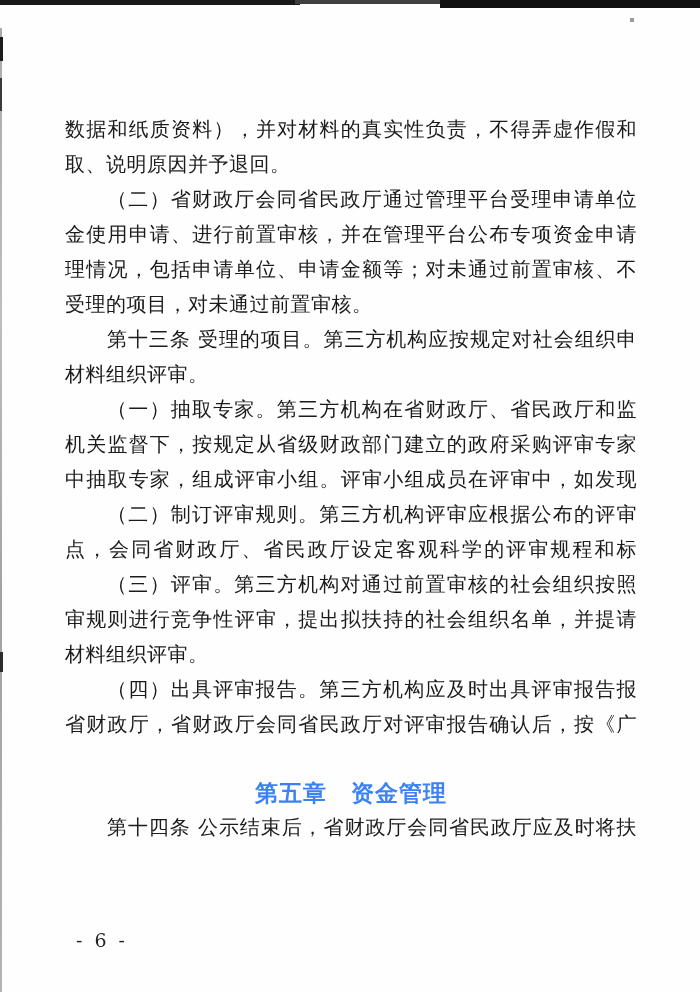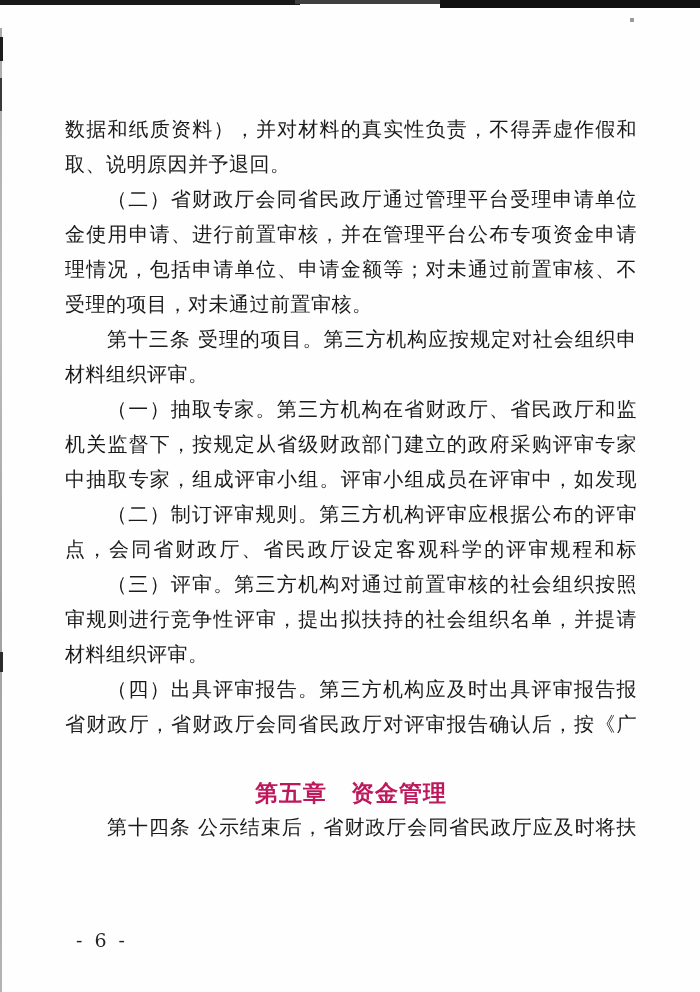--- a/index.html
+++ b/index.html
@@ -31,21 +31,21 @@
     text-align:justify;text-align-last:justify;
     overflow:hidden;white-space:normal;
     letter-spacing:0.5px;
   }
   .line.end{text-align-last:left;}
   .line.indent{text-indent:42px;}
   .gap{height:33px;}
   .heading{
     height:35px;line-height:35px;
     text-align:center;font-weight:bold;font-size:23px;
-    color:#be185d;letter-spacing:1px;
+    color:#3b82f6;letter-spacing:1px;
   }
   .page-number{
     position:absolute;left:76px;top:929px;
     font-size:19px;color:#222;letter-spacing:3px;
   }
 </style>
 </head>
 <body>
 
 <div class="page">

